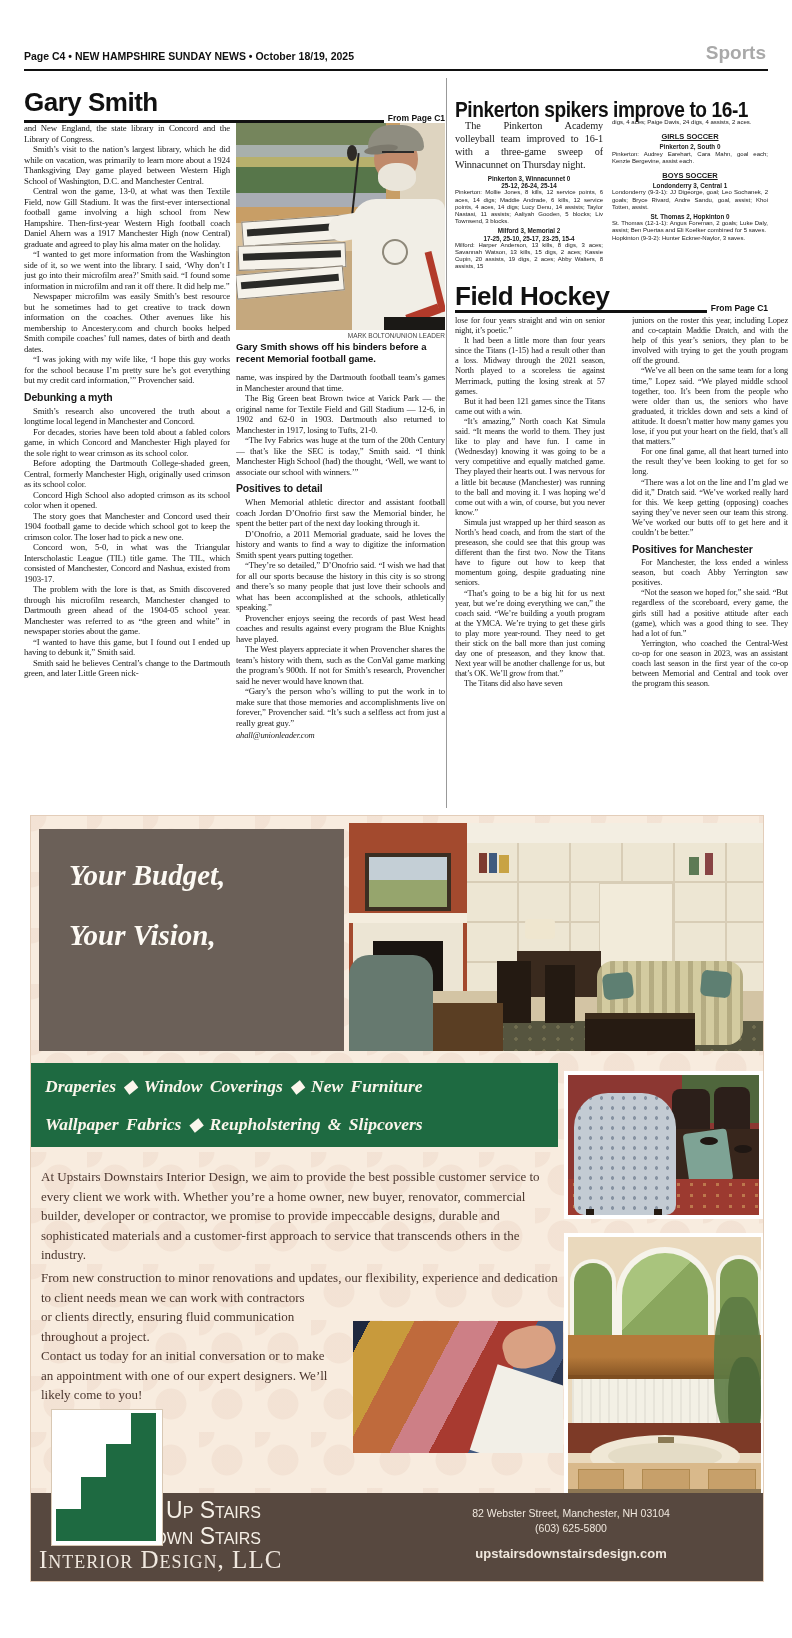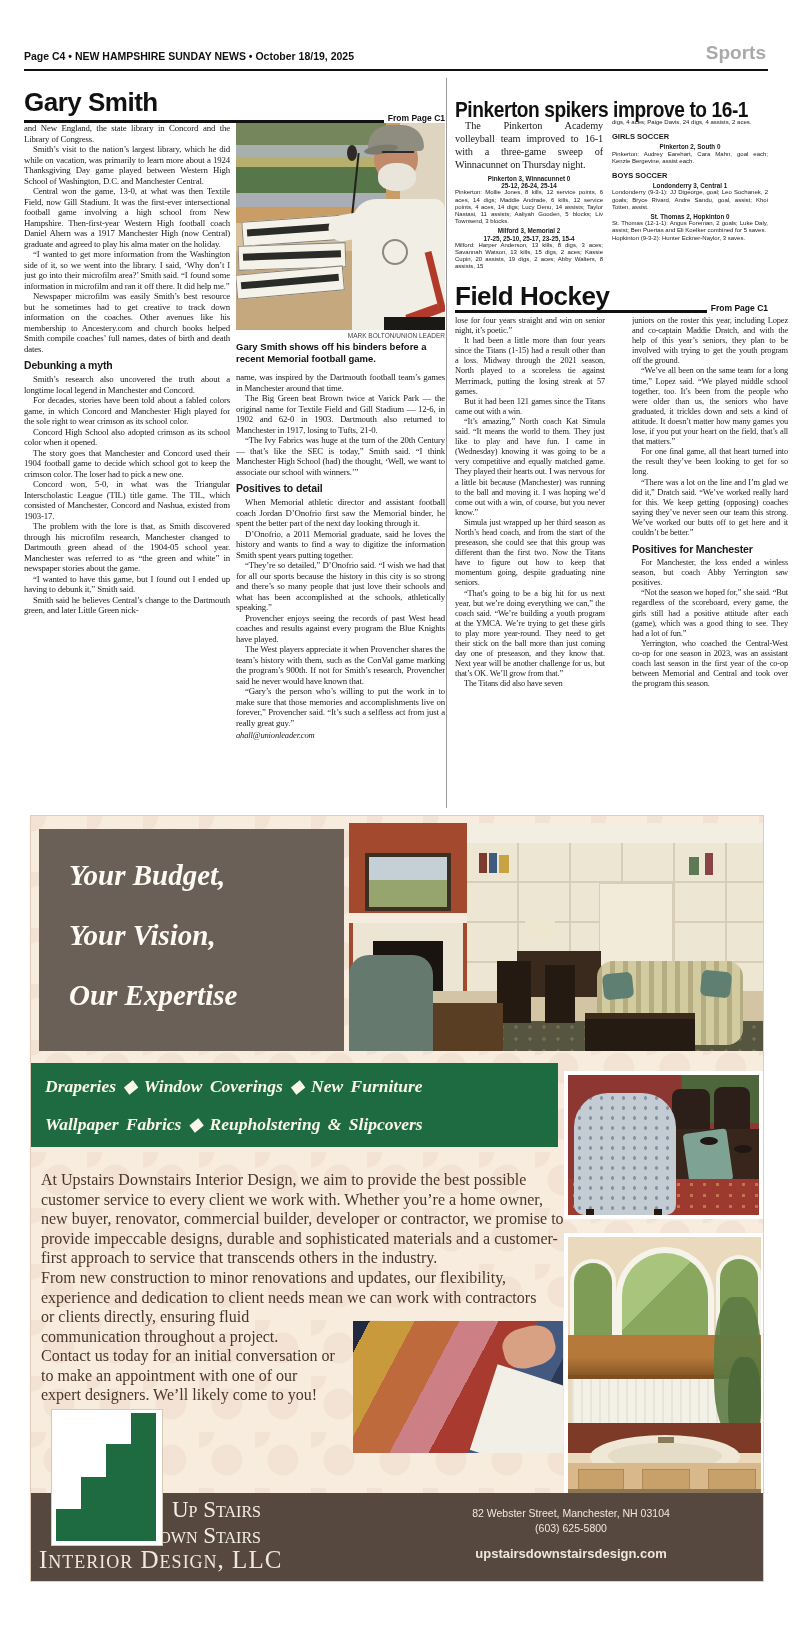--- a/index.html
+++ b/index.html
@@ -43,21 +43,21 @@
   .email{font-style:italic;font-size:8.5px;text-align:left;margin-top:2px !important;}
   
   .pcolA{left:455px;top:119px;width:148px;height:162px;}
   .pcolB{left:612px;top:119px;width:156px;height:162px;}
   .lead{font-size:10.3px;line-height:13px;text-indent:10px;margin-bottom:4px !important;}
   .agate,.agate-team,.agate-score,.agate-cat{font-family:"Liberation Sans",sans-serif;
       font-size:6px;line-height:7.2px;letter-spacing:0;}
   .agate{text-align:justify;}
   .agate-team{font-weight:bold;text-align:center;font-size:6.3px;margin-top:2px !important;}
   .agate-score{font-weight:bold;text-align:center;font-size:6.3px;}
-  .agate-cat{font-weight:bold;text-align:left;font-size:7.5px;
+  .agate-cat{font-weight:bold;text-align:center;font-size:7.5px;text-decoration:underline;
              margin:7px 0 3px 0 !important;}
   .fcol1{left:455px;top:316px;width:150px;height:490px;}
   .fcol2{left:632px;top:316px;width:156px;height:490px;}
   .fcol1 .para,.fcol2 .para{font-size:8.4px;line-height:10.1px;}
   
   .pressphoto{position:relative;width:209px;height:207px;overflow:hidden;background:#d8cfc0;}
   .binder{position:absolute;width:106px;height:23px;background:#f5f2ea;border:1px solid #8a8276;}
   .binder .lbl{margin:7px 4px 0 4px;height:7px;background:#2b2b28;}
   
   #ad{position:absolute;left:30px;top:815px;width:734px;height:767px;
@@ -67,32 +67,32 @@
       background-size:56px 56px;border:1px solid #e3cdb9;box-sizing:border-box;overflow:hidden;}
   .brown-panel{position:absolute;left:8px;top:13px;width:305px;height:222px;
       background:var(--panel-brown,#6b6058);padding:16px 0 0 30px;box-sizing:border-box;}
   .tagline-line{margin:0;font-family:"Liberation Serif",serif;font-style:italic;font-weight:bold;
       font-size:29px;line-height:60px;color:#fdfaf4;}
   .green-band{position:absolute;left:0;top:247px;width:527px;height:84px;
       background:var(--green,#1e6a41);padding:4px 0 0 14px;box-sizing:border-box;}
   .svc-line{font-family:"Liberation Serif",serif;font-style:italic;font-weight:bold;
       font-size:17.5px;line-height:38px;color:#fbf6ec;word-spacing:3px;}
   .ad-copy{font-family:"Liberation Serif",serif;color:var(--ad-text,#4b362e);
-      font-size:16px;line-height:19.5px;}
+      font-size:13px;line-height:19.5px;}
   .ad-body1{position:absolute;left:10px;top:338px;width:524px;}
   .ad-body2{position:absolute;left:10px;top:452px;width:524px;}
   .ad-body2 p{margin:0 0 0 0;}
   .ad-body2 .narrow{width:296px;}
   .ad-body2 .wide{margin-bottom:0;}
   .photo-frame{position:absolute;box-sizing:border-box;border:4px solid #fff;overflow:hidden;}
   
   .ad-footer{position:absolute;left:0;top:677px;width:734px;height:90px;
       background:var(--footer-brown,#57483f);}
   .brand-updown{position:absolute;left:70px;top:681px;width:160px;text-align:right;
-      font-family:Liberation Serif, serif;font-variant:small-caps;color:#f5efe6;
+      font-family:Liberation Sans, sans-serif;font-variant:small-caps;color:#f5efe6;
       font-size:23px;line-height:26px;}
   .brand-llc{position:absolute;left:8px;top:730px;font-family:"Liberation Serif",serif;
       font-variant:small-caps;color:#f0e8df;font-size:25px;letter-spacing:1px;}
   .contact{position:absolute;left:370px;top:690px;width:340px;text-align:center;
       font-family:"Liberation Sans",sans-serif;color:#efe7dd;font-size:10.5px;line-height:15px;}
   .website{font-weight:bold;font-size:13px;margin-top:10px;}
   .logo-box{position:absolute;left:20px;top:593px;width:112px;height:137px;background:#fff;
       border:1px solid #d8c8b4;box-sizing:border-box;z-index:3;}
   .logo-box .step{position:absolute;bottom:4px;background:var(--green,#1e6a41);width:25px;}
 </style>
@@ -109,23 +109,25 @@
   <div class="fromline fl-gary">
     <span class="rule"></span>
     <span class="lbl">From Page C1</span>
   </div>
   <div class="col gcol1">
       <p class="para">and New England, the state library in Concord and the Library of Congress.</p>
       <p class="para">Smith’s visit to the nation’s largest library, which he did while on vacation, was primarily to learn more about a 1924 Thanksgiving Day game played between Western High School of Washington, D.C. and Manchester Central.</p>
       <p class="para">Central won the game, 13-0, at what was then Textile Field, now Gill Stadium. It was the first-ever intersectional football game involving a high school from New Hampshire. Then-first-year Western High football coach Daniel Ahern was a 1917 Manchester High (now Central) graduate and agreed to play his alma mater on the holiday.</p>
       <p class="para">“I wanted to get more information from the Washington side of it, so we went into the library. I said, ‘Why don’t I just go into their microfilm area?’ Smith said. “I found some information in microfilm and ran it off there. It did help me.”</p>
       <p class="para">Newspaper microfilm was easily Smith’s best resource but he sometimes had to get creative to track down information on the coaches. Other avenues like his membership to Ancestery.com and church books helped Smith compile coaches’ full names, dates of birth and death dates.</p>
+      <p class="para">“I was joking with my wife like, ‘I hope this guy works for the school because I’m pretty sure he’s got everything but my credit card information,’” Provencher said.</p>
       <p class="subhead">Debunking a myth</p>
       <p class="para">Smith’s research also uncovered the truth about a longtime local legend in Manchester and Concord.</p>
       <p class="para">For decades, stories have been told about a fabled colors game, in which Concord and Manchester High played for the sole right to wear crimson as its school color.</p>
+      <p class="para">Before adopting the Dartmouth College-shaded green, Central, formerly Manchester High, originally used crimson as its school color.</p>
       <p class="para">Concord High School also adopted crimson as its school color when it opened.</p>
       <p class="para">The story goes that Manchester and Concord used their 1904 football game to decide which school got to keep the crimson color. The loser had to pick a new one.</p>
       <p class="para">Concord won, 5-0, in what was the Triangular Interscholastic League (TIL) title game. The TIL, which consisted of Manchester, Concord and Nashua, existed from 1903-17.</p>
       <p class="para">The problem with the lore is that, as Smith discovered through his microfilm research, Manchester changed to Dartmouth green ahead of the 1904-05 school year. Manchester was referred to as “the green and white” in newspaper stories about the game.</p>
       <p class="para">“I wanted to have this game, but I found out I ended up having to debunk it,” Smith said.</p>
       <p class="para">Smith said he believes Central’s change to the Dartmouth green, and later Little Green nick-</p>
     </div>
 
   <div class="gcol2wrap">
     <div class="pressphoto">
@@ -223,21 +225,20 @@
       <p class="para">For Manchester, the loss ended a winless season, but coach Abby Yerrington saw positives.</p>
       <p class="para">“Not the season we hoped for,” she said. “But regardless of the scoreboard, every game, the girls still had a positive attitude after each (game), which was a good thing to see. They had a lot of fun.”</p>
       <p class="para">Yerrington, who coached the Central-West co-op for one season in 2023, was an assistant coach last season in the first year of the co-op between Memorial and Central and took over the program this season.</p>
     </div>
 
   <div id="ad">
 
     <div class="brown-panel">
         <p class="tagline-line">Your Budget,</p>
         <p class="tagline-line">Your Vision,</p>
-        <p class="tagline-line">Our Expertise</p>
       </div>
 
     <div class="abs" style="left:318px;top:7px;width:416px;height:228px;overflow:hidden;background:#ece4d1;">
       <div class="abs" style="left:0;top:0;width:416px;height:26px;background:#f3eee2;"></div>
       <div class="abs" style="left:118px;top:20px;width:298px;height:150px;background:#ede6d3;background-image:repeating-linear-gradient(180deg,transparent 0 38px,#d8cdb6 38px 40px),repeating-linear-gradient(90deg,transparent 0 50px,#d8cdb6 50px 52px);"></div>
       <div class="abs" style="left:130px;top:30px;width:8px;height:20px;background:#7d3b2f;"></div>
       <div class="abs" style="left:140px;top:30px;width:8px;height:20px;background:#3f5a7e;"></div>
       <div class="abs" style="left:150px;top:32px;width:10px;height:18px;background:#c8a344;"></div>
       <div class="abs" style="left:340px;top:34px;width:10px;height:18px;background:#5d7a55;"></div>
       <div class="abs" style="left:356px;top:30px;width:8px;height:22px;background:#884444;"></div>

